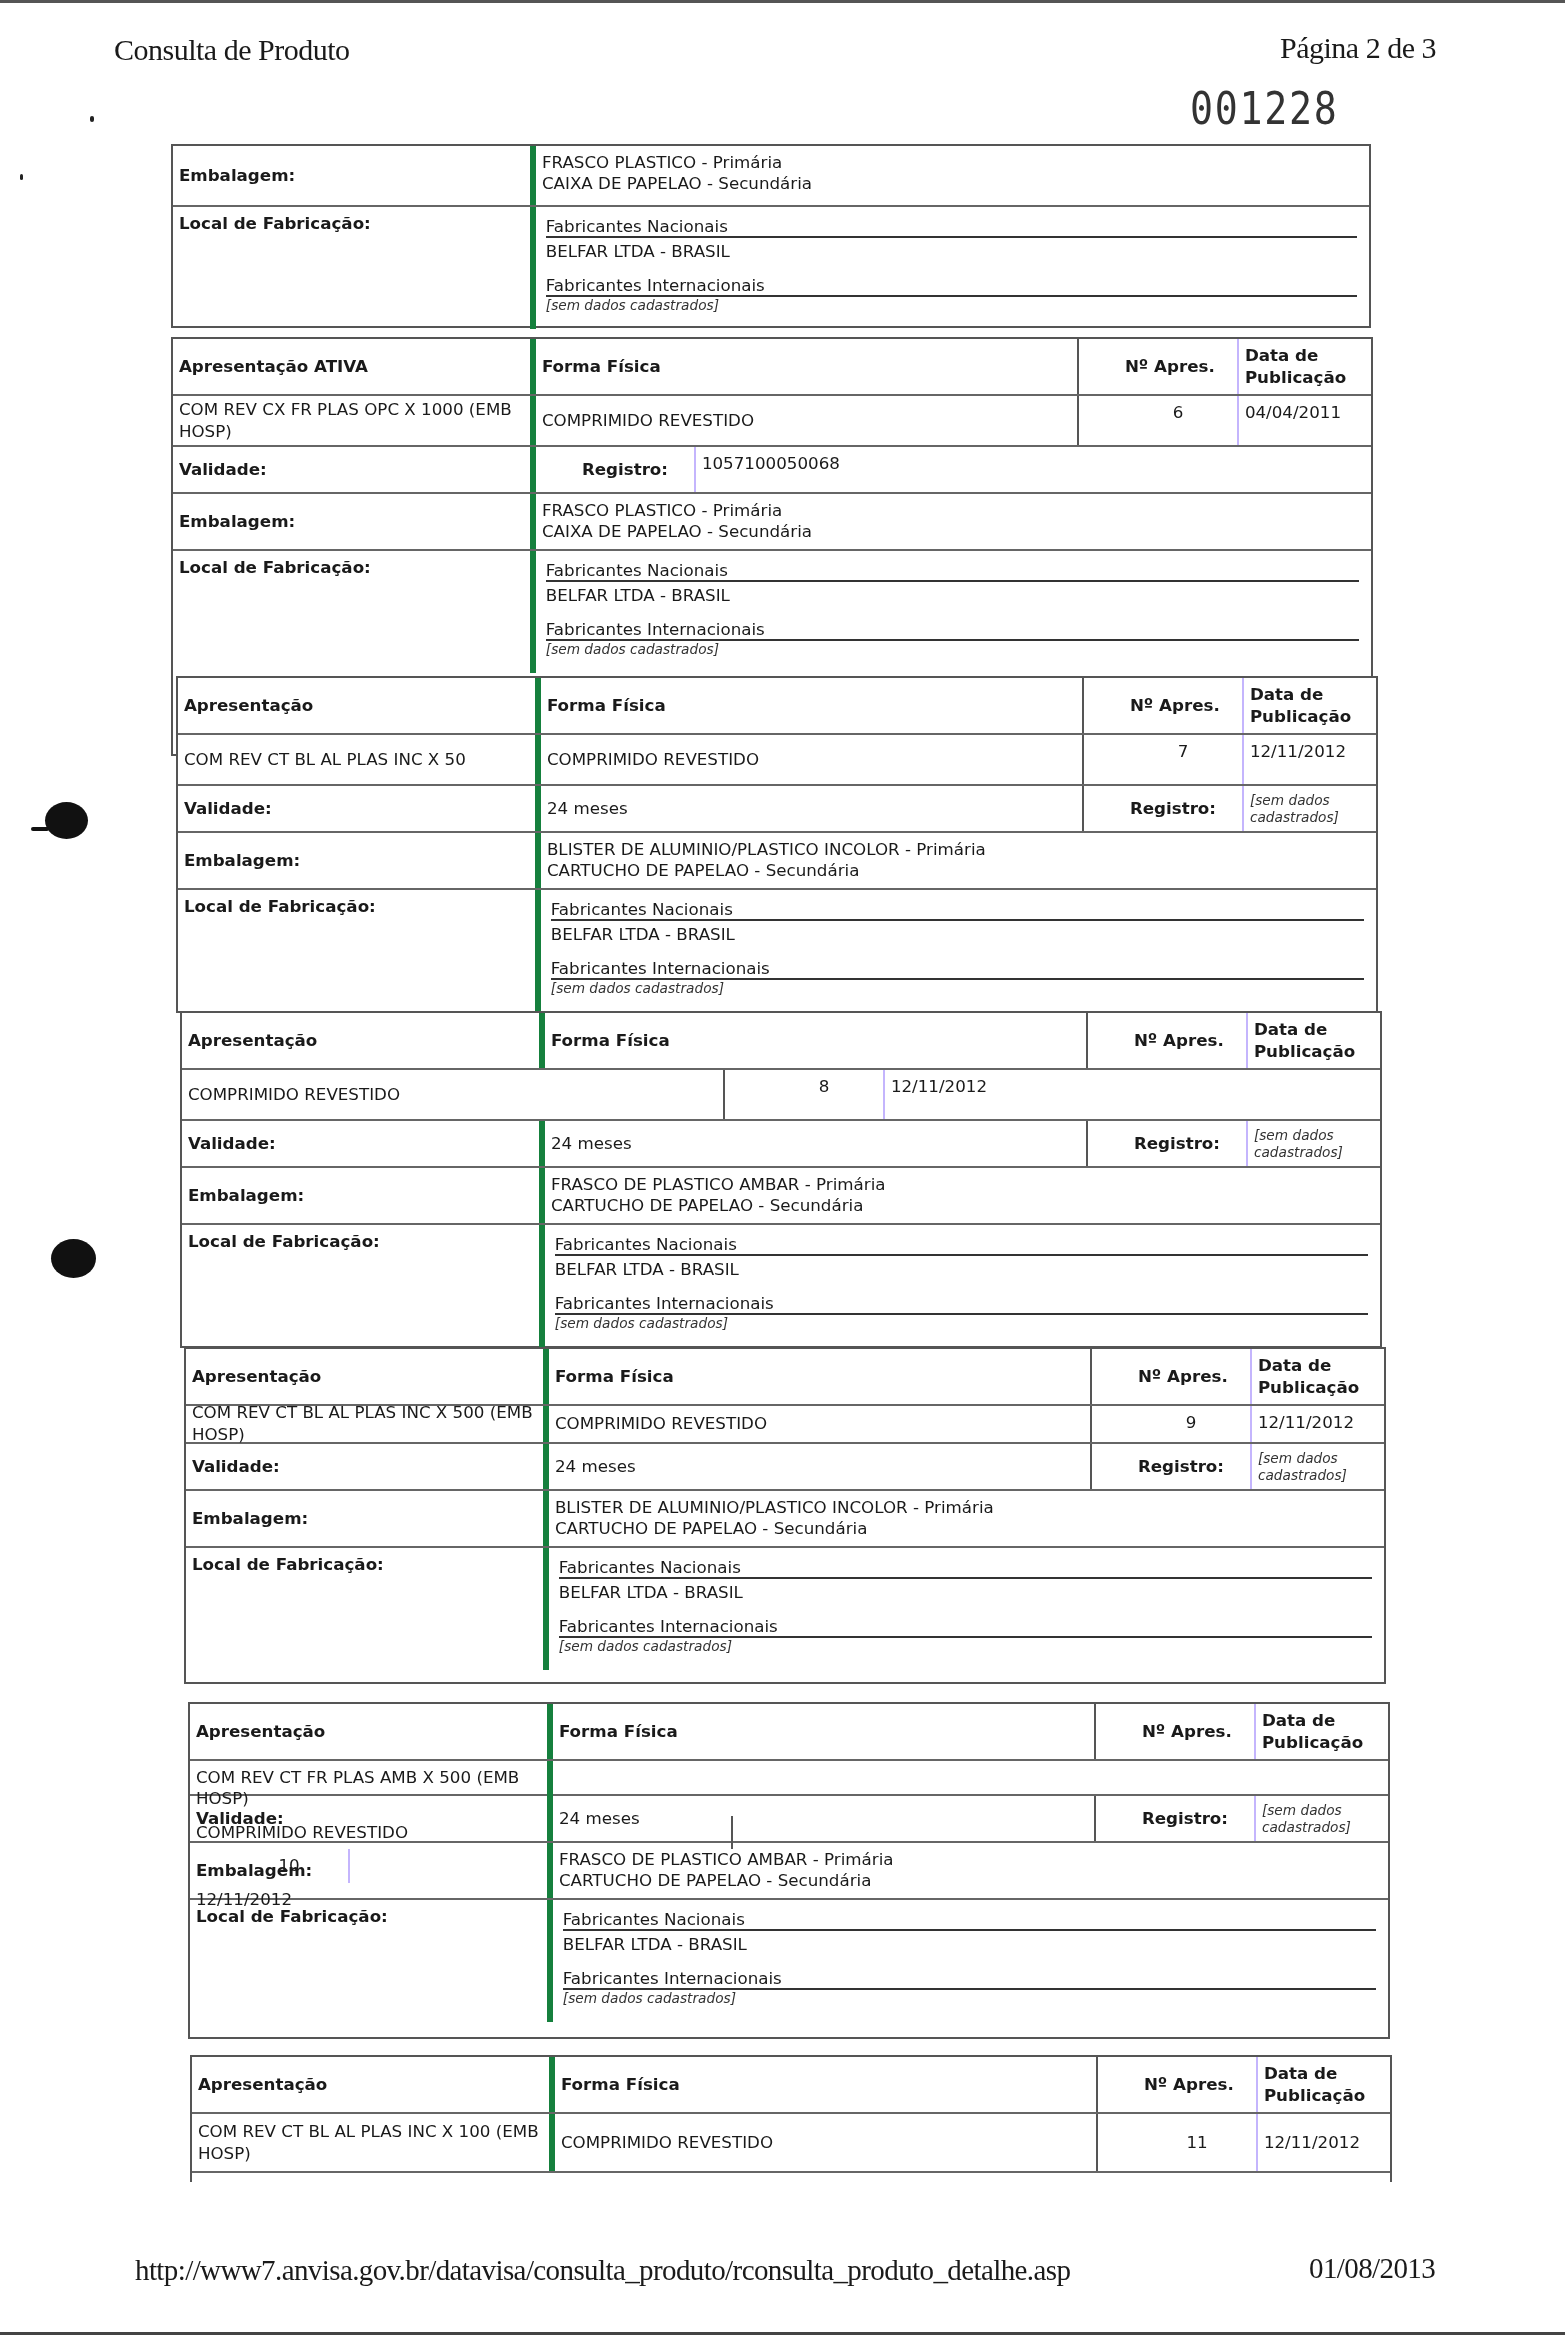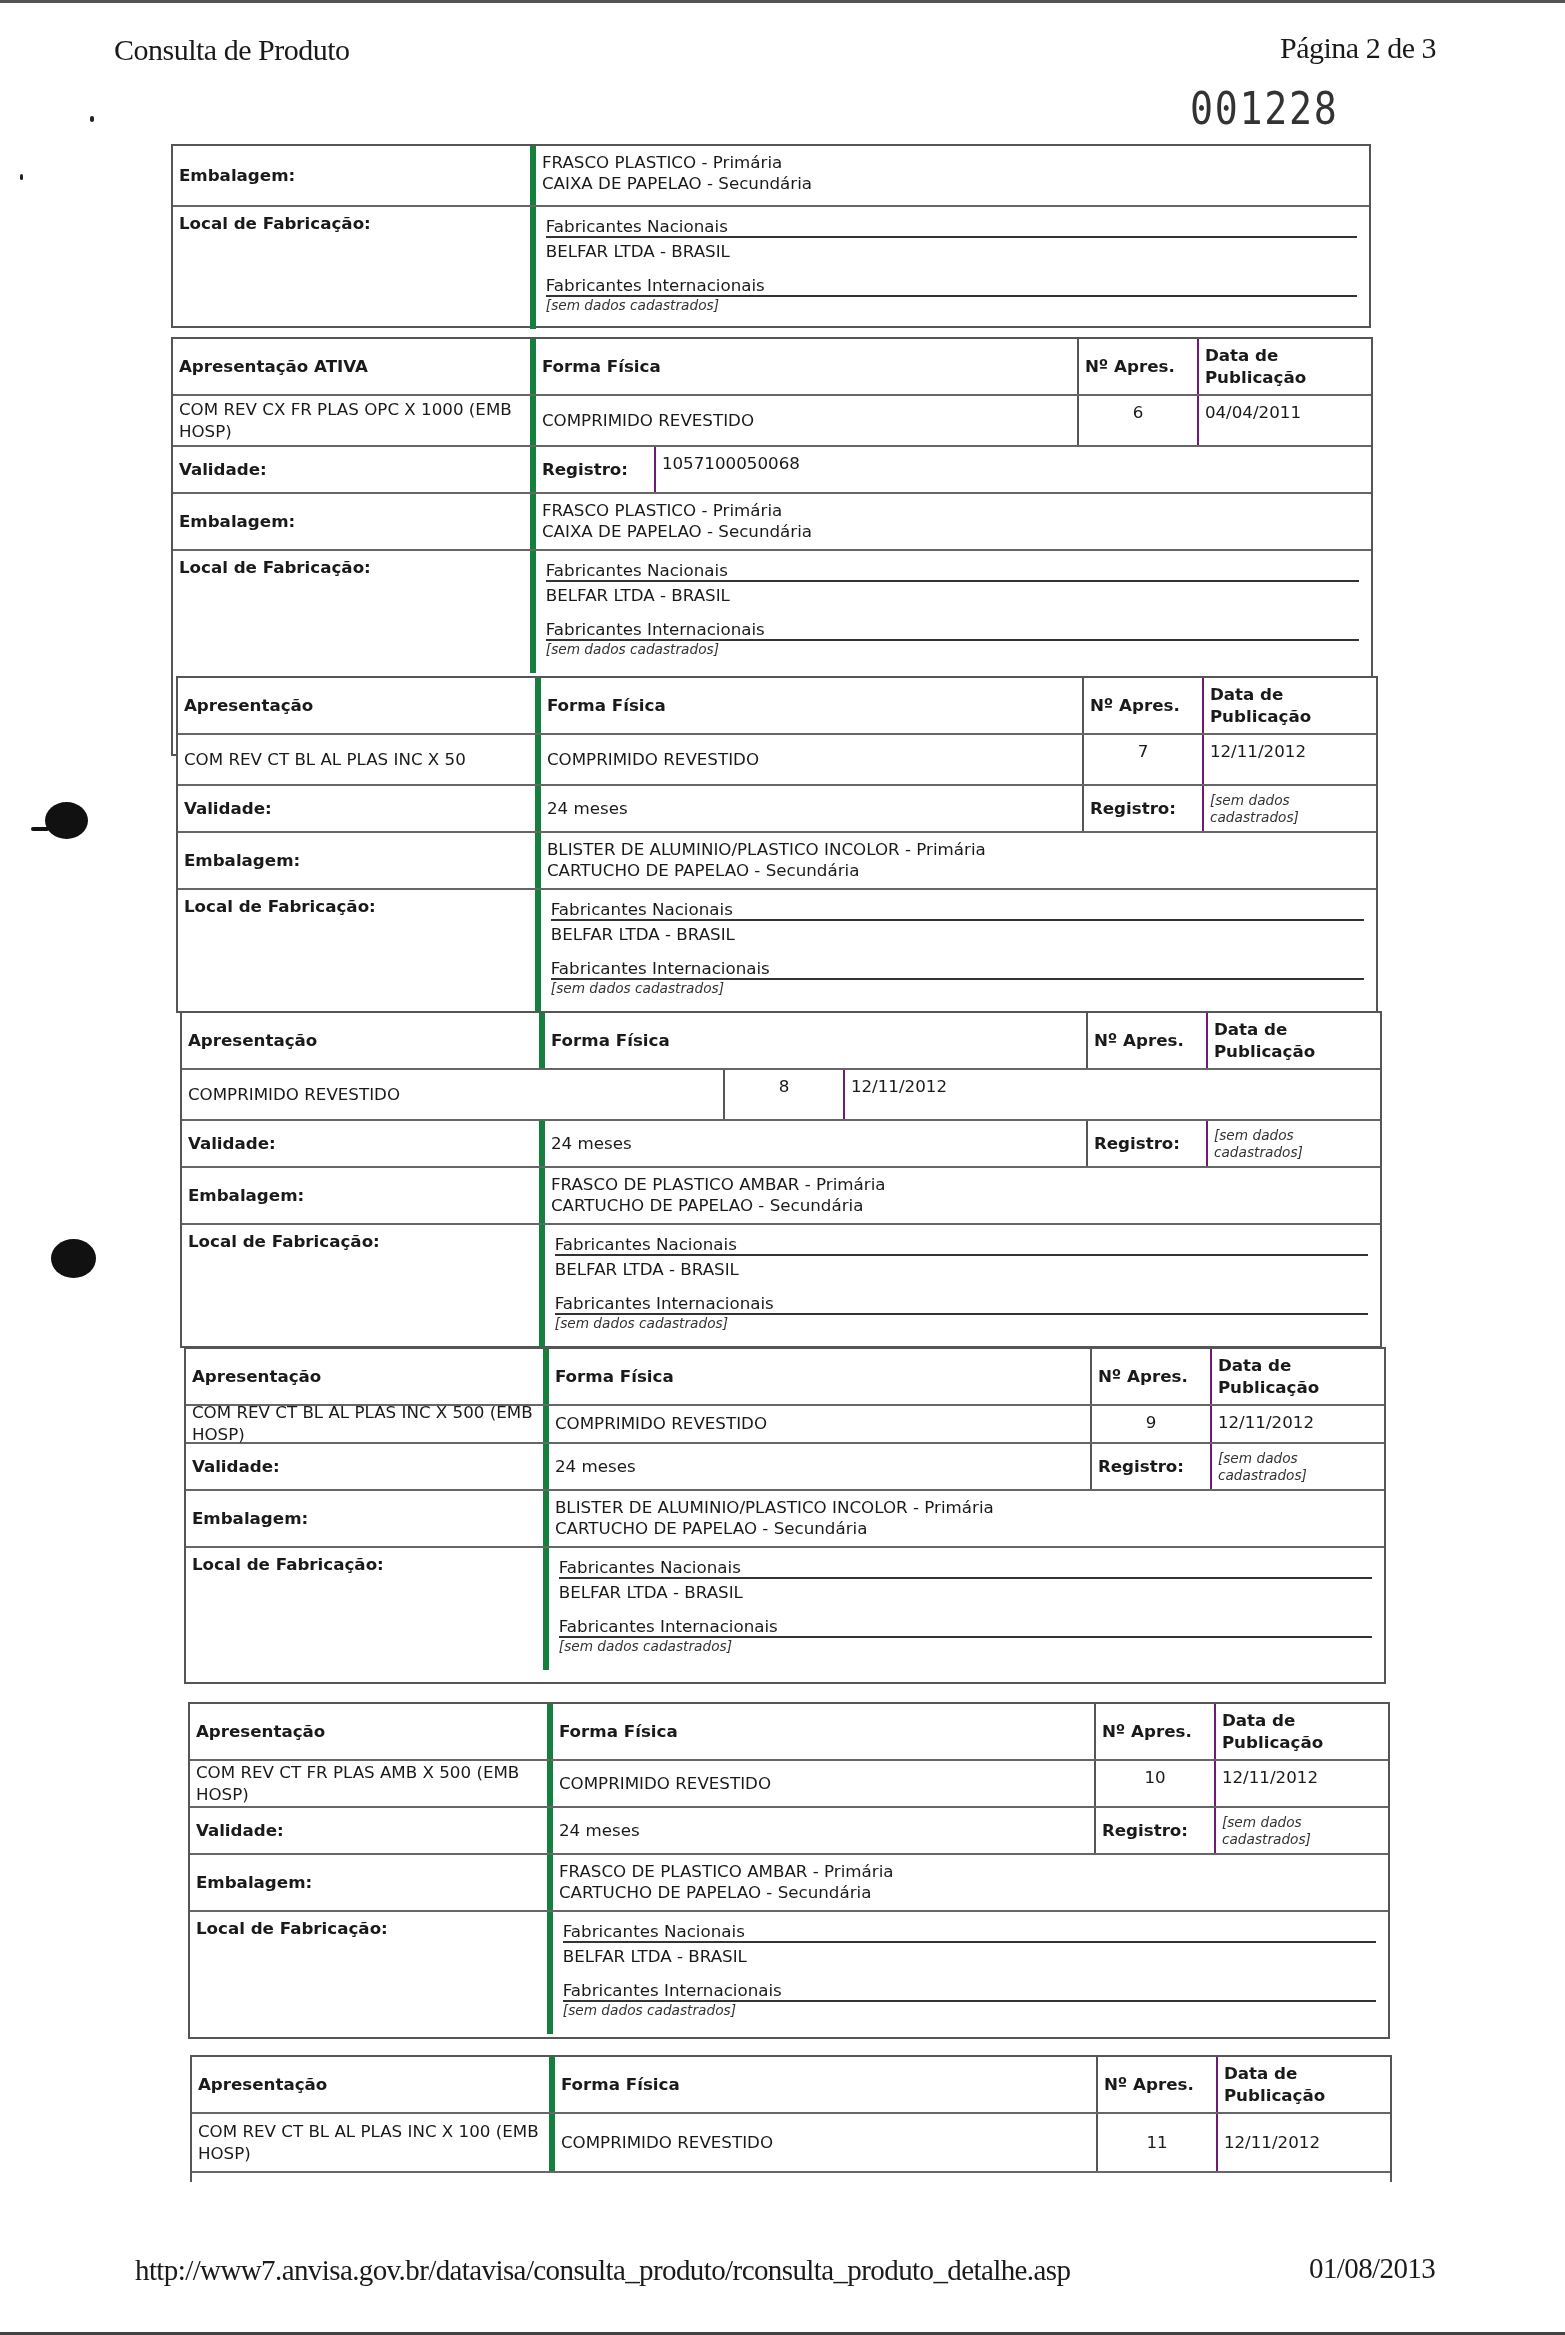--- a/index.html
+++ b/index.html
@@ -28,21 +28,21 @@
   .block {
     position: absolute; border: 2px solid #555; border-collapse: collapse;
     box-sizing: border-box; background: #fff;
   }
   .row { display: flex; border-bottom: 2px solid #666; box-sizing: border-box; }
   .row:last-child { border-bottom: none; }
   .c { box-sizing: border-box; padding: 5.9px 5.9px; font-size: 16.7px; line-height: 21.6px; }
   .c1 { width: 363px; border-right: 6px solid #15803d; }
   .c2 { width: 543px; border-right: 2px solid #555; }
   .c2w { flex: 1; }
-  .c3 { width: 120px; border-right: 2px solid #701a75; }
+  .c3 { width: 120px; border-right: 2px solid #c4b5fd; margin-left: 40px; }
   .c4 { flex: 1; }
   .b { font-weight: bold; }
   .num { text-align: center; }
   .it { font-style: italic; font-size: 13.7px; line-height: 16.7px; color: #333; }
   .va { display: flex; align-items: center; }
   .fab-head {
     border-bottom: 2.9px solid #333; margin-right: 5.9px; padding-top: 3.9px; line-height: 19.6px;
   }
   .fab-item { padding: 3.9px 0 9.8px 0; line-height: 19.6px; }
   .fab-none { font-style: italic; font-size: 13.7px; color: #333; line-height: 17.6px; }
@@ -236,21 +236,21 @@
     </div>
   </div>
 
   <div class="block" style="left: 188px; top: 1702px; width: 1202px; height: 337px;">
     <div class="row" style="height:57px;">
       <div class="c c1 b va">Apresentação</div>
       <div class="c c2 b va">Forma Física</div>
       <div class="c c3 b va">Nº Apres.</div>
       <div class="c c4 b va" style="line-height:21.6px;">Data de Publicação</div>
     </div>
-    <div class="row" style="height:47px;">
+    <div class="row" style="height:35px;flex-direction:column;">
       <div class="c c1 va">COM REV CT FR PLAS AMB X 500 (EMB HOSP)</div>
       <div class="c c2 va">COMPRIMIDO REVESTIDO</div>
       <div class="c c3 num">10</div>
       <div class="c c4">12/11/2012</div>
     </div>
     <div class="row" style="height:47px;">
       <div class="c c1 b va">Validade:</div>
       <div class="c c2 va">24 meses</div>
       <div class="c c3 b va">Registro:</div>
       <div class="c c4 it">[sem dados cadastrados]</div>

